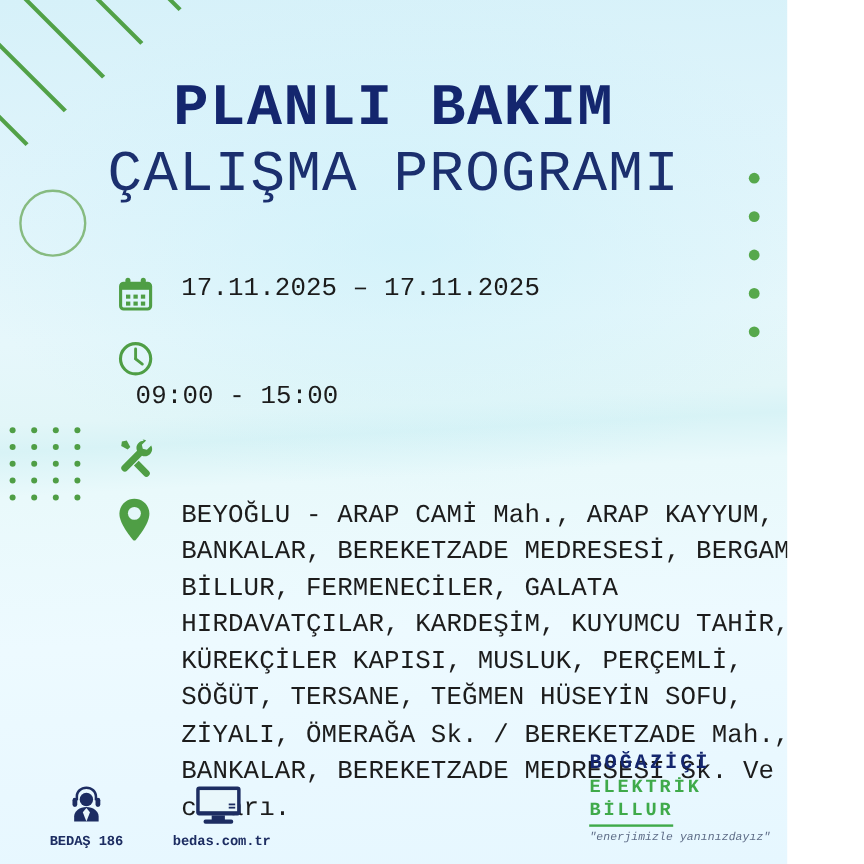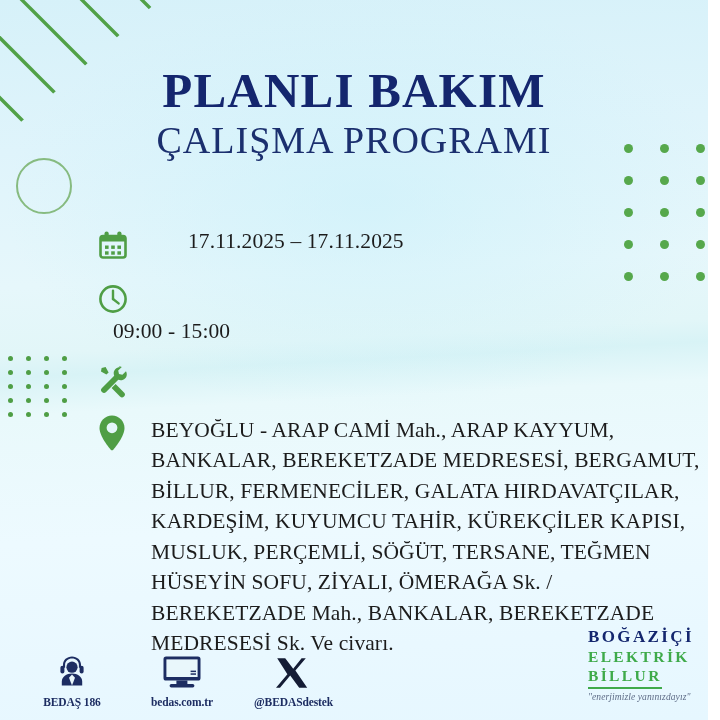--- a/index.html
+++ b/index.html
@@ -2,24 +2,24 @@
 <html><head>
 <meta charset="utf-8">
 <style>
   html, body {
     margin: 0;
     padding: 0;
     background: #ffffff;
   }
   #poster {
     position: relative;
-    width: 708px;
+    width: 656px;
     height: 720px;
     overflow: hidden;
-    font-family: Liberation Serif, serif;
+    font-family: Liberation Mono, monospace;
     background:
       radial-gradient(ellipse 520px 300px at 52% 28%, rgba(200,240,250,0.55) 0%, rgba(200,240,250,0) 70%),
       linear-gradient(177deg,
         #d6f1f9 0%,
         #dff4fb 20%,
         #e6f7fb 38%,
         #e2f6f8 47%,
         #d8f3f6 50%,
         #e9f9fb 55%,
         #edfaff 72%,
@@ -80,21 +80,21 @@
   .title-main {
     font-size: 49px;
     font-weight: bold;
     letter-spacing: 1.2px;
     color: #14266e;
     line-height: 1.02;
     white-space: nowrap;
   }
   .title-sub {
     margin-top: 5px;
-    font-size: 38px;
+    font-size: 48px;
     font-weight: 400;
     letter-spacing: 1px;
     color: #1b2f6e;
     line-height: 1.05;
     white-space: nowrap;
   }
 
   
   .info {
     position: absolute;
@@ -114,21 +114,21 @@
     align-items: center;
     justify-content: flex-start;
   }
   .row .txt {
     padding-left: 16px;
     font-size: 21.5px;
     color: #1c1c1c;
     line-height: 1.28;
     letter-spacing: .1px;
   }
-  #row-date { margin-bottom: 18px; gap: 37px; }
+  #row-date { margin-bottom: 18px; }
   #row-time { margin-bottom: 18px; flex-direction: column; }
   #row-work { margin-bottom: 16px; }
   #row-loc .txt {
     line-height: 1.42;
     padding-top: 1px;
   }
   #row-loc .ico { padding-top: 2px; }
 
   
   .footer {
@@ -357,28 +357,20 @@
           <rect x="5.4" y="5.4" width="31.2" height="17.6" fill="#e9f7fb"></rect>
           <g fill="#1d2d62">
             <rect x="29.6" y="16.6" width="5.4" height="1.5"></rect>
             <rect x="29.6" y="19.3" width="5.4" height="1.5"></rect>
           </g>
         </svg>
       </div>
       <div class="flabel">bedas.com.tr</div>
     </div>
 
-    <div class="fitem">
-      <div class="fico">
-        <svg width="34" height="34" viewBox="0 0 34 34" aria-hidden="true">
-          <path d="M2.2 2.2h8.0l8.0 10.6L26.6 2.2h4.2L20.4 14.6 32.2 31.8h-8.0L15.2 19.6 5.0 31.8H1.0l11.4-13.6z" fill="#141c35"></path>
-        </svg>
-      </div>
-      <div class="flabel">@BEDASdestek</div>
-    </div>
 
   </div>
 
   <div class="brand">
     <div class="l1">BOĞAZİÇİ</div>
     <div class="l2">ELEKTRİK</div>
     <div><span class="l3">BİLLUR</span></div>
     <div class="tag">"enerjimizle yanınızdayız"</div>
   </div>
 

